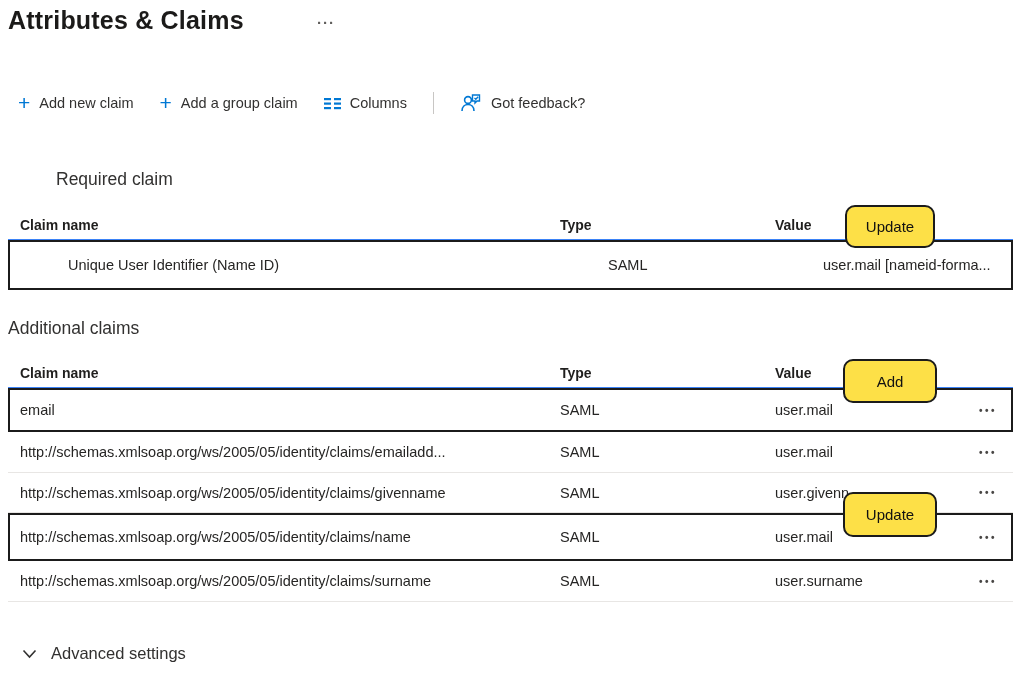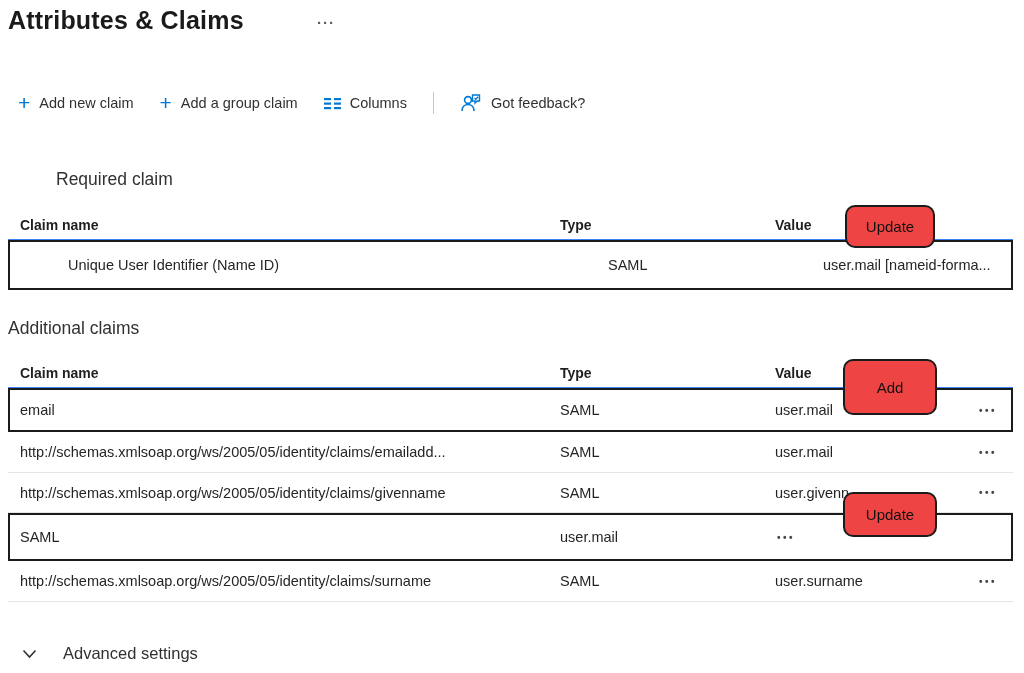--- a/index.html
+++ b/index.html
@@ -64,32 +64,32 @@
   .h-name { height: 48px; }
   .menu-cell { text-align: left; }
   .row-menu {
     display: inline-block; color: #484644; font-size: 10px; letter-spacing: 2.5px;
     cursor: pointer; padding: 4px 2px; font-weight: 700;
   }
 
   
   .note {
     position: absolute; z-index: 10;
-    background: #ef4444; border: 2px solid #1b1b1b; border-radius: 10px;
+    background: #fde047; border: 2px solid #1b1b1b; border-radius: 10px;
     display: flex; align-items: center; justify-content: center;
     font-size: 15px; color: #111; font-family: "Liberation Sans", sans-serif;
   }
   .note-update-required { left: 845px; top: 205px; width: 90px; height: 43px; }
-  .note-add-email      { left: 843px; top: 359px; width: 94px; height: 56px; }
+  .note-add-email      { left: 843px; top: 359px; width: 94px; height: 44px; }
   .note-update-name    { left: 843px; top: 492px; width: 94px; height: 45px; }
 
   
   .advanced {
     position: absolute; left: 22px; top: 644px;
-    display: flex; align-items: center; gap: 26px;
+    display: flex; align-items: center; gap: 14px;
     font-size: 16.5px; color: #323130; cursor: pointer;
   }
 
   .icon-svg { display: block; }
 </style>
 </head>
 <body>
 
 <div class="page">
 
@@ -170,20 +170,21 @@
     </div>
 
     <div class="trow tr-plain" style="height:40px">
       <div>http://schemas.xmlsoap.org/ws/2005/05/identity/claims/givenname</div>
       <div>SAML</div>
       <div>user.givenn</div>
       <div class="menu-cell"><span class="row-menu">•••</span></div>
     </div>
 
     <div class="trow tr-boxed h-name">
+      <div>http://schemas.xmlsoap.org/ws/2005/05/identity/claims/name</div>
       <div>SAML</div>
       <div>user.mail</div>
       <div class="menu-cell"><span class="row-menu">•••</span></div>
     </div>
 
     <div class="trow tr-plain">
       <div>http://schemas.xmlsoap.org/ws/2005/05/identity/claims/surname</div>
       <div>SAML</div>
       <div>user.surname</div>
       <div class="menu-cell"><span class="row-menu">•••</span></div>

